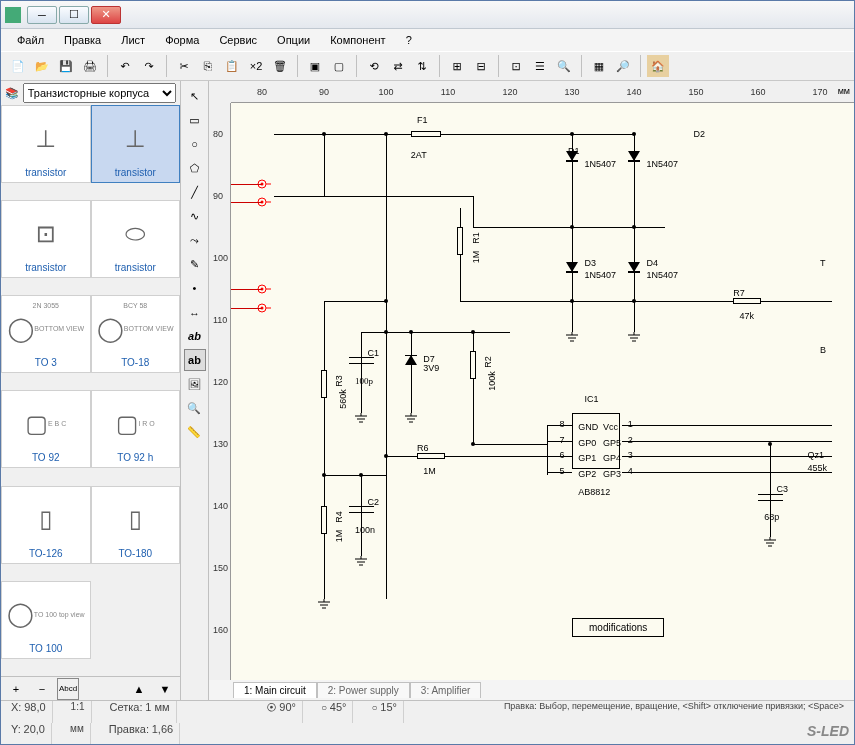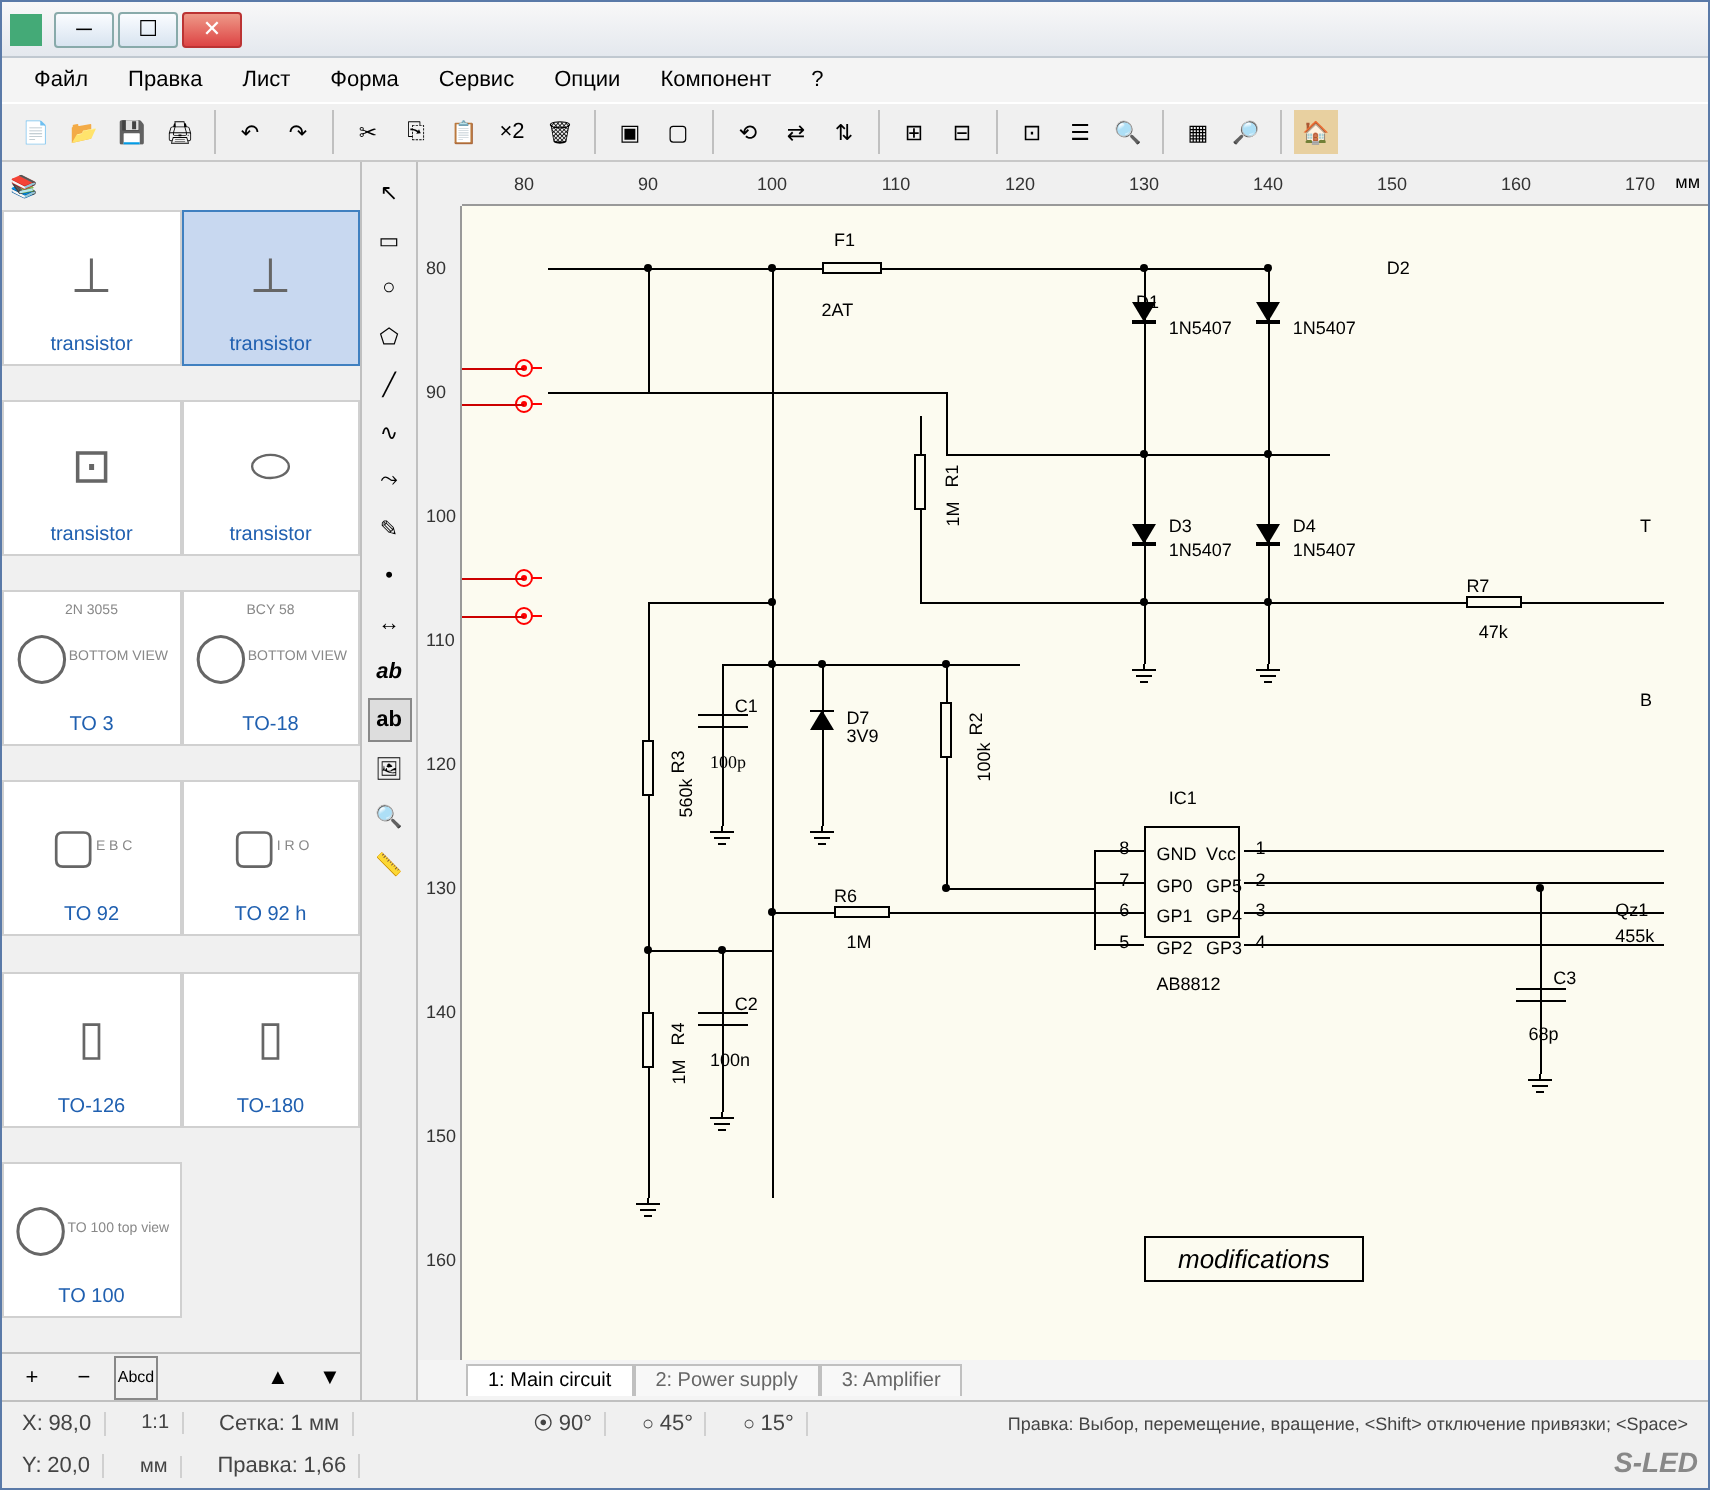--- a/index.html
+++ b/index.html
@@ -34,21 +34,21 @@
 .vruler { width:22px; background:#f0f0f0; position:relative; border-right:1px solid #999;}
 .vruler-mark { position:absolute; font-size:9px; color:#333; left:4px; transform:translateY(-50%);}
 .schematic { flex:1; background:#fcfbf0; position:relative; overflow:hidden;}
 .sch-line { position:absolute; background:#000;}
 .sch-text { position:absolute; font-size:9px; color:#000; white-space:nowrap;}
 .sch-red { background:#c00 !important;}
 .sheet-tabs { height:20px; background:#f4f4f4; display:flex; align-items:center; padding-left:24px; gap:0;}
 .stab { padding:2px 10px; background:#f8f8f8; border:1px solid #c0c0c0; border-bottom:none; font-size:10px; color:#666;}
 .stab.active { background:#fff; color:#000;}
 .statusbar { height:44px; background:#f0f0f0; border-top:1px solid #c0c0c0; display:flex; flex-direction:column;}
-.status-row { display:flex; align-items:center; height:22px; padding:0 4px; gap:12px;}
+.status-row { display:flex; height:22px; padding:0 4px; gap:12px;}
 .status-cell { padding:0 6px; border-right:1px solid #d0d0d0; font-size:10px; color:#444; white-space:nowrap;}
 svg { display:block;}
 .ic-box { position:absolute; border:1px solid #000; background:#fcfbf0;}
 .diode { position:absolute;}
 .junction { position:absolute; width:4px; height:4px; background:#000; border-radius:50%; transform:translate(-2px,-2px);}
 .gnd { position:absolute;}
 .mm-label { position:absolute; right:4px; top:5px; font-size:9px;}
 .logo { position:absolute; right:6px; bottom:6px; font-size:14px; font-style:italic; font-weight:bold; color:#888;}
 </style>
 </head>
@@ -106,20 +106,23 @@
   <div class="tbtn">▦</div>
   <div class="tbtn">🔎</div>
   <div class="tsep"></div>
   <div class="tbtn" style="background:#e8d0a0;">🏠</div>
 </div>
 
 <div class="main-row">
   <div class="sidebar">
     <div class="lib-select">
       <span>📚</span>
+      <select>
+        <option>Транзисторные корпуса</option>
+      </select>
     </div>
     <div class="comp-grid" id="comp-grid">
         <div class="comp-cell">
           <div class="comp-img" style="position:relative;font-size:24px;">⊥</div>
           <div class="comp-label">transistor</div>
         </div>
         <div class="comp-cell sel">
           <div class="comp-img" style="position:relative;font-size:24px;">⊥</div>
           <div class="comp-label">transistor</div>
         </div>
@@ -448,21 +451,21 @@
             <svg width="16" height="10">
               <line x1="8" y1="0" x2="8" y2="3" stroke="black"></line>
               <line x1="2" y1="3" x2="14" y2="3" stroke="black"></line>
               <line x1="4" y1="6" x2="12" y2="6" stroke="black"></line>
               <line x1="6" y1="9" x2="10" y2="9" stroke="black"></line>
             </svg>
           </div>
           <div class="junction" style="left: 539.4px; top: 341px;"></div>
           <div class="sch-text" style="left: 576.6px; top: 347.2px;">Qz1</div>
           <div class="sch-text" style="left: 576.6px; top: 359.6px;">455k</div>
-          <div style="position: absolute; left: 341px; top: 514.6px; border: 1px solid black; padding: 3px 16px; font-size: 13px; font-style: italic;">modifications</div>
+          <div style="position: absolute; left: 341px; top: 514.6px; border: 1px solid black; padding: 3px 16px; font-size: 10px;">modifications</div>
         </div>
     </div>
     <div class="sheet-tabs">
       <div class="stab active">1: Main circuit</div>
       <div class="stab">2: Power supply</div>
       <div class="stab">3: Amplifier</div>
     </div>
   </div>
 </div>
 

